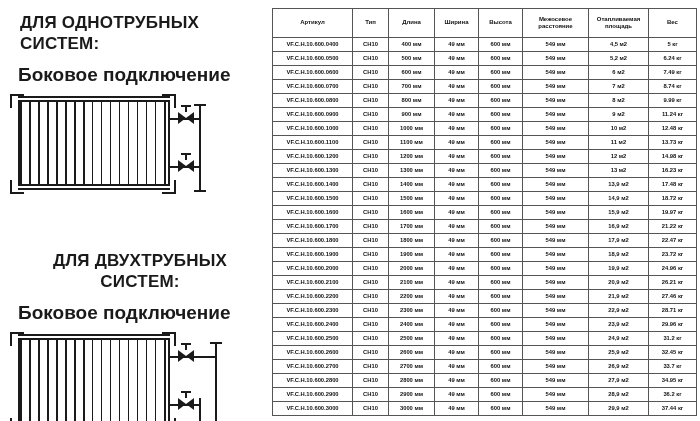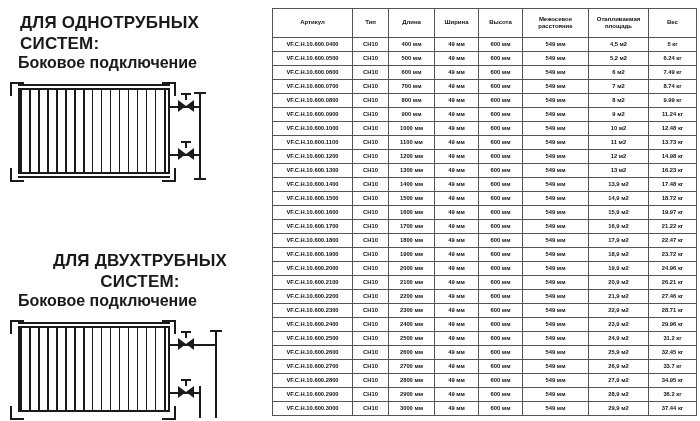--- a/index.html
+++ b/index.html
@@ -45,23 +45,24 @@
     padding-left: 20px;
     white-space: pre-line;
   }
   .heading.indent2 {
     text-align: center;
     padding-left: 12px;
     padding-right: 0;
   }
   .subheading {
     font-weight: bold;
-    font-size: 16px;
+    font-size: 19px;
     line-height: 18px;
     padding-left: 18px;
+    margin-top: 12px;
   }
 
   
   .radiator-wrap {
     position: relative;
     margin-top: 10px;
     height: 108px;
     width: 268px;
   }
   .rad-body {

